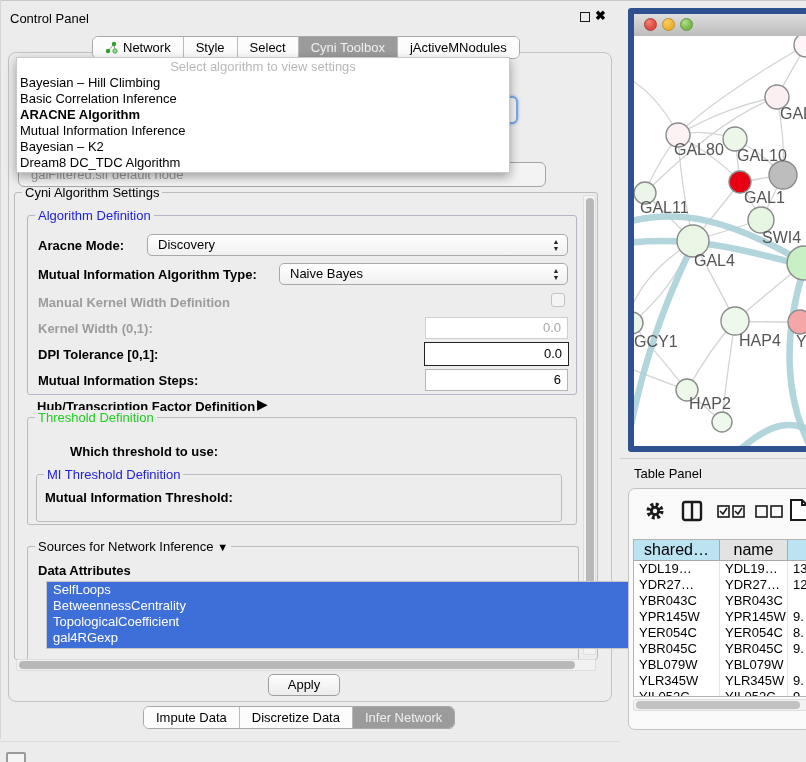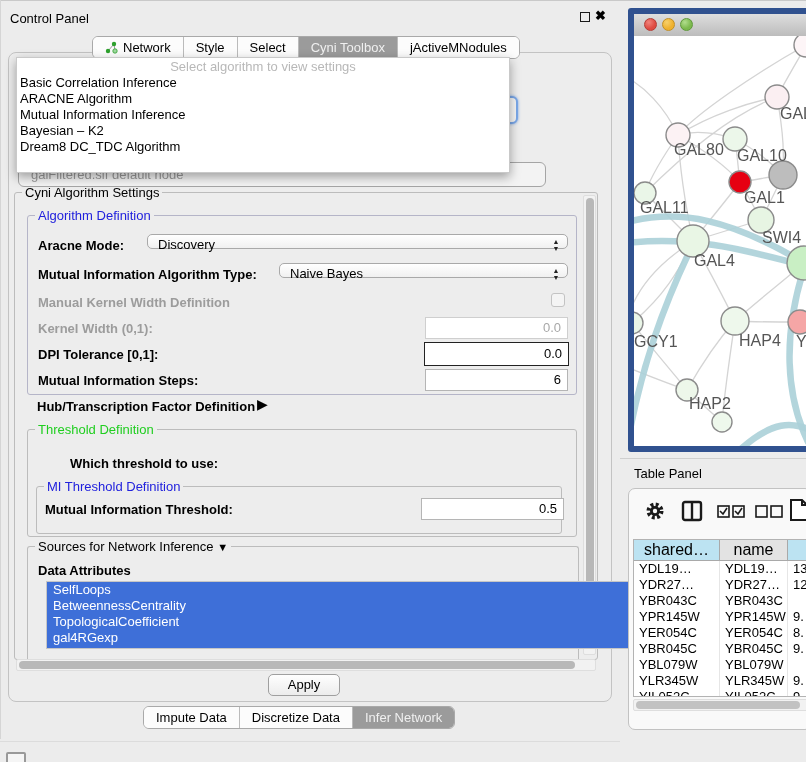--- a/index.html
+++ b/index.html
@@ -7,32 +7,32 @@
           font-family:"Liberation Sans",sans-serif;color:#000}
   .abs{position:absolute}
   .lbl{font-size:13px;white-space:nowrap}
   .blabel{font-size:13px;font-weight:bold;white-space:nowrap}
   .dis{color:#9c9c9c}
   .group{position:absolute;border:1px solid #bcbcbc;border-radius:3px}
   .gtitle{position:absolute;top:-8px;left:7px;background:#ededed;padding:0 3px;font-size:13px;white-space:nowrap}
   .field{position:absolute;background:#fff;border:1px solid #b5b5b5;font-size:13px;text-align:right;
          padding:0 6px;line-height:20px;height:22px;box-sizing:border-box}
   .combo{position:absolute;border:1px solid #a9a9a9;border-radius:5px;background:linear-gradient(#ffffff,#f0f0f0);
-         font-size:13px;line-height:20px;height:15px;padding:0 22px 4px 10px;box-sizing:border-box;white-space:nowrap}
+         font-size:13px;line-height:20px;height:22px;padding:0 22px 4px 10px;box-sizing:border-box;white-space:nowrap}
   .stepper{position:absolute;right:6px;top:3px;width:10px;font-size:7px;line-height:7px;color:#222;text-align:center}
   .tabbar{position:absolute;display:flex;border:1px solid #a9a9a9;border-radius:6px;overflow:hidden;
           background:#fcfcfc;height:23px;box-sizing:border-box}
   .tab{font-size:13px;line-height:21px;padding:0 12px;background:#fcfcfc;border-left:1px solid #bbb;
        display:flex;align-items:center;gap:5px;white-space:nowrap}
   .tab:first-child{border-left:none}
   .tab.sel{background:#9b9b9b;color:#f0f0f0}
   .popup{position:absolute;background:#fff;border:1px solid #c9c9c9;box-shadow:0 4px 10px rgba(0,0,0,.35);z-index:50}
   .dd-hint{font-size:13px;height:17px;line-height:17px;text-align:center;color:#b8b8b8;white-space:nowrap}
   .dd-item{font-size:13px;height:16px;line-height:16px;padding-left:3px;white-space:nowrap}
-  .dd-item.bold{font-weight:normal}
+  .dd-item.bold{font-weight:bold}
   .attr-item{font-size:13px;height:16px;line-height:16px;padding-left:6px;color:#fff;white-space:nowrap;background:#3e6fd8}
   .scroll-track{position:absolute;background:#f2f2f2;border:1px solid #dedede;box-sizing:border-box;border-radius:2px}
   .thumb{position:absolute;background:#b8b8b8;border-radius:5px}
   .thdr{font-size:16px;line-height:20px;height:21px;text-align:center;box-sizing:border-box;
         border-right:1px solid #a9a9a9;border-bottom:1px solid #a9a9a9;overflow:hidden;white-space:nowrap;flex:none}
   .trow{display:flex;height:16px;flex:none}
   .tcell{font-size:13px;line-height:16px;padding-left:5px;box-sizing:border-box;white-space:nowrap;
          overflow:hidden;flex:none;border-right:1px solid #e6e6e6}
   .light{width:13px;height:13px;border-radius:50%;position:absolute;top:4px;box-sizing:border-box}
 </style>
@@ -79,20 +79,21 @@
 
     <div class="abs" style="left:18px;top:162px;width:528px;height:25px;border:1px solid #a5a5a5;border-radius:6px;background:#f3f3f3;z-index:3;box-sizing:border-box">
       <span class="lbl" style="position:absolute;left:12px;top:4px;color:#9a9a9a">galFiltered.sif default node</span>
     </div>
 
     <div class="abs" style="left:499px;top:96px;width:19px;height:28px;border:2px solid #7aa7e8;border-radius:6px;box-shadow:0 0 3px #7aa7e8;background:#f6f6f6;z-index:4;box-sizing:border-box"></div>
 
     <div class="popup" style="left:16px;top:57px;width:492px;height:114px">
       <div class="dd-hint">Select algorithm to view settings</div>
       <div id="algo-list">
+          <div class="dd-item">Bayesian – Hill Climbing</div>
           <div class="dd-item">Basic Correlation Inference</div>
           <div class="dd-item bold">ARACNE Algorithm</div>
           <div class="dd-item">Mutual Information Inference</div>
           <div class="dd-item">Bayesian – K2</div>
           <div class="dd-item">Dream8 DC_TDC Algorithm</div>
         </div>
     </div>
 
     <div class="group" style="left:14px;top:192px;width:582px;height:466px">
       <span class="gtitle">Cyni Algorithm Settings</span>
@@ -131,31 +132,28 @@
 
         <span class="abs blabel" style="left:10px;top:157px">Mutual Information Steps:</span>
         <div class="field" style="left:397px;top:153px;width:143px">
           <span>6</span>
         </div>
       </div>
 
       <span class="abs blabel" style="left:22px;top:206px;font-weight:600">Hub/Transcription Factor Definition</span>
       <span class="abs" style="left:242px;top:203px;font-size:14px">▶</span>
 
-      <div class="group" style="left:12px;top:236px;width:548px;height:106px">
+      <div class="group" style="left:12px;top:224px;width:548px;height:106px">
         <span class="gtitle" style="color:#1fce1f">Threshold Definition</span>
 
         <span class="abs blabel" style="left:42px;top:26px">Which threshold to use:</span>
 
         <div class="group" style="left:8px;top:56px;width:524px;height:46px">
           <span class="gtitle" style="color:#2121dd">MI Threshold Definition</span>
           <span class="abs blabel" style="left:8px;top:15px">Mutual Information Threshold:</span>
-          <div class="field" style="left:384px;top:11px;width:143px">
-            <span>0.5</span>
-          </div>
         </div>
       </div>
 
       <div class="group" style="left:12px;top:353px;width:550px;height:112px;border-bottom:none;border-bottom-left-radius:0;border-bottom-right-radius:0">
         <span class="gtitle">
           <span>Sources for Network Inference</span>
           <span style="font-size:11px">▼</span>
         </span>
         <span class="abs blabel" style="left:10px;top:16px">Data Attributes</span>
         <div class="abs" style="left:18px;top:34px;width:620px;height:68px;background:#fff;border:1px solid #c6c6c6;overflow:hidden;box-sizing:border-box">

